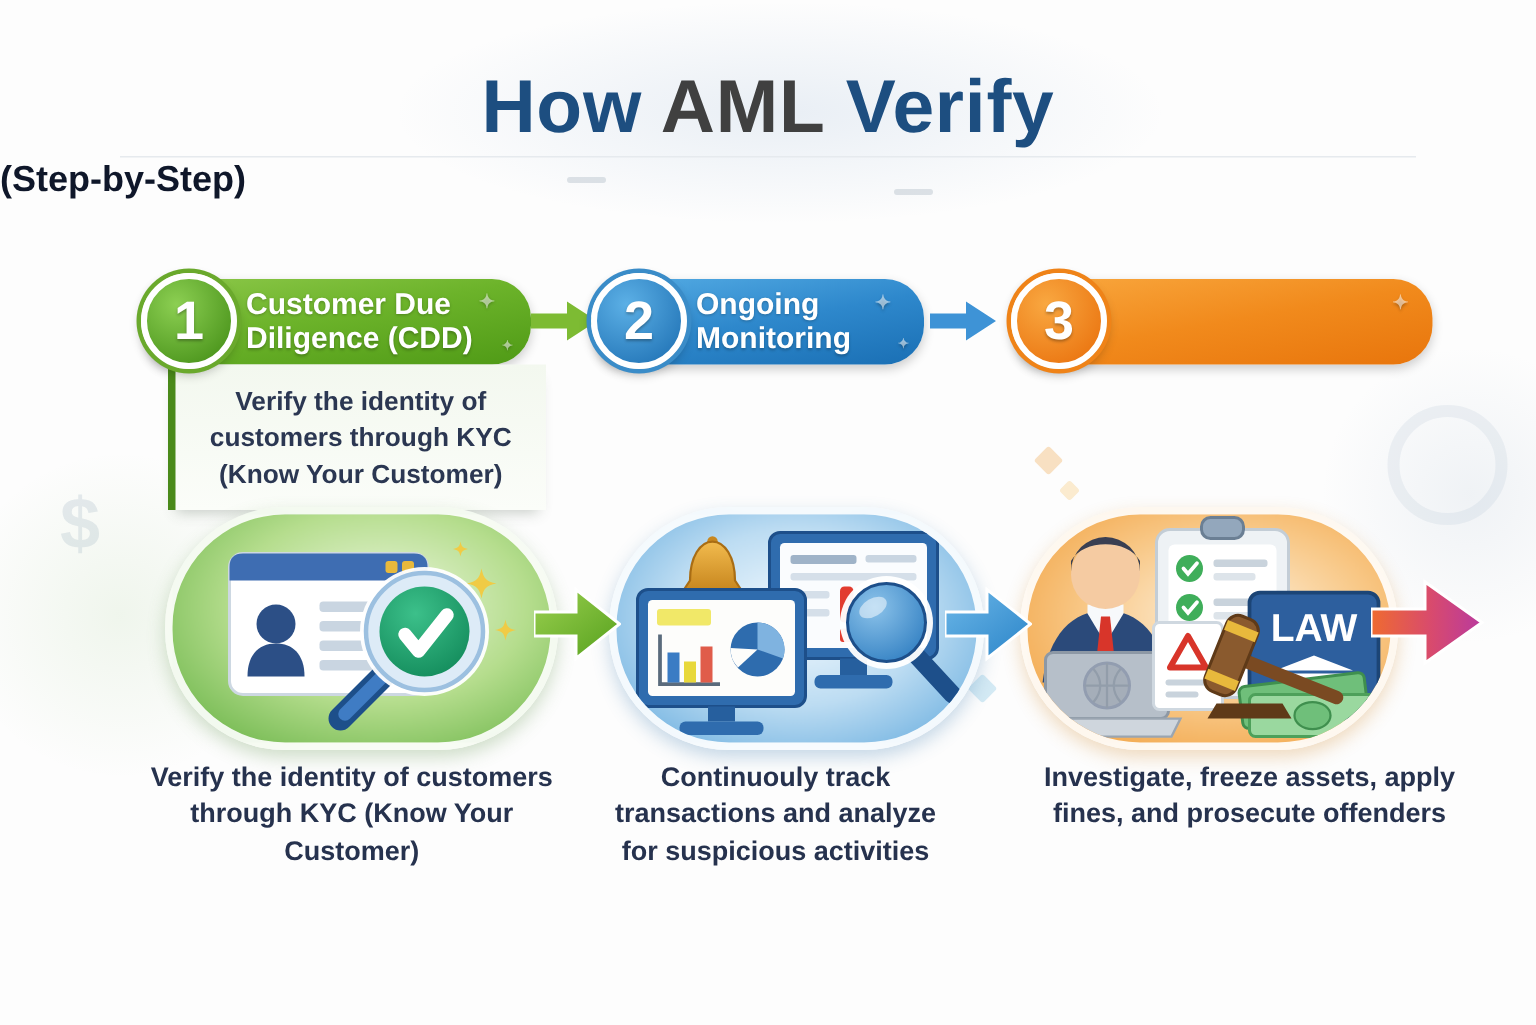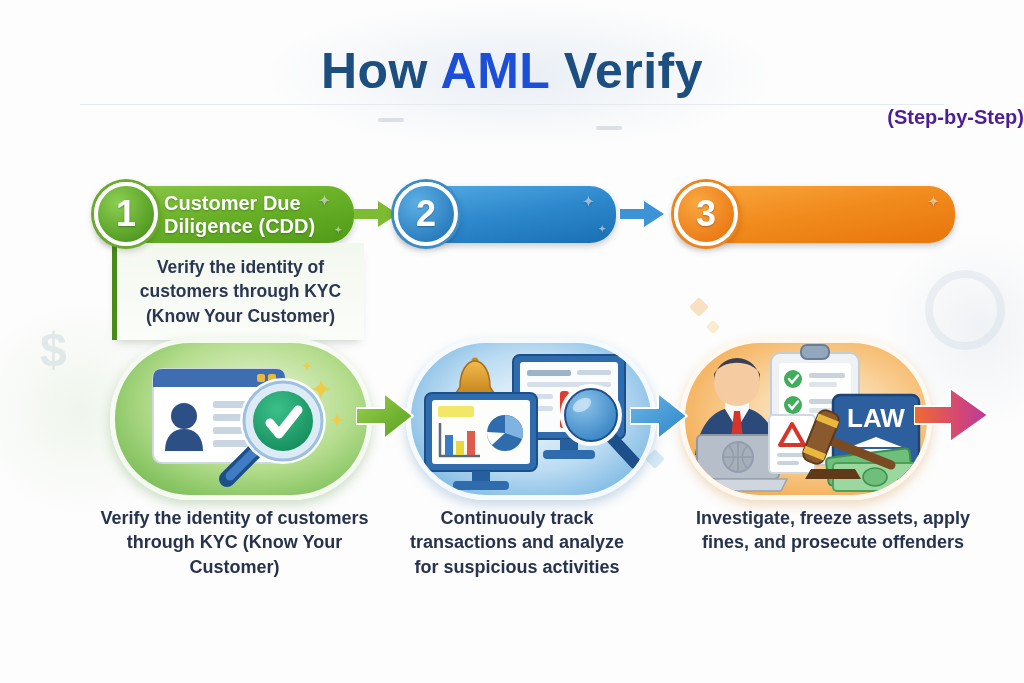--- a/index.html
+++ b/index.html
@@ -22,24 +22,24 @@
   .d1{left:692px;top:300px;background:rgba(240,160,60,0.30);}
   .d2{left:708px;top:322px;background:rgba(245,200,120,0.35);width:10px;height:10px;}
   .d3{left:648px;top:452px;background:rgba(90,180,220,0.25);}
   .sub-dash{height:4px;background:rgba(150,165,180,0.30);border-radius:2px;}
   .sdL{left:378px;top:118px;width:26px;}
   .sdR{left:596px;top:126px;width:26px;}
 
   
   .title{position:absolute;left:0;top:42px;width:100%;text-align:center;
     font-size:50px;font-weight:bold;color:#1d4e80;letter-spacing:0.5px;}
-  .title .hl{color:#1d4ed8;}
+  .title .hl{color:#404040;}
   .title-rule{position:absolute;left:80px;top:104px;width:864px;height:1px;background:#e6eaee;}
-  .subtitle{position:absolute;left:0;top:106px;width:100%;text-align:right;
-    font-size:20px;font-weight:bold;color:#4c1d95;}
+  .subtitle{position:absolute;left:0;top:106px;width:100%;text-align:left;
+    font-size:24px;font-weight:bold;color:#0f172a;}
 
   
   .pill{position:absolute;top:186px;height:57px;border-radius:16px 26px 26px 16px;
     display:flex;align-items:center;padding-left:66px;box-sizing:border-box;
     color:#fff;font-weight:bold;font-size:20px;line-height:1.12;
     text-shadow:0 1px 2px rgba(0,0,0,0.25);box-shadow:0 3px 7px rgba(0,0,0,0.20);}
   .pill .sparkle{position:absolute;color:rgba(255,255,255,0.55);font-size:13px;}
   .pill1{left:98px;width:256px;background:linear-gradient(170deg,#8dc84a 0%,#6cb32a 45%,#4f9a16 100%);}
   .pill2{left:398px;width:218px;background:linear-gradient(170deg,#55ace4 0%,#2e88cc 50%,#1a6fb4 100%);}
   .pill3{left:678px;width:277px;background:linear-gradient(170deg,#f9a83f 0%,#f18a1c 50%,#e8750c 100%);}
@@ -116,20 +116,21 @@
   </div>
   <div class="title-rule"></div>
   <div class="subtitle">(Step-by-Step)</div>
 
   <div class="pill pill1">
     <span>Customer Due Diligence (CDD)</span>
     <span class="sparkle" style="right:24px;top:8px;">✦</span>
     <span class="sparkle" style="right:12px;bottom:8px;font-size:9px;">✦</span>
   </div>
   <div class="pill pill2">
+    <span>Ongoing Monitoring</span>
     <span class="sparkle" style="right:22px;top:9px;">✦</span>
     <span class="sparkle" style="right:10px;bottom:9px;font-size:9px;">✦</span>
   </div>
   <div class="pill pill3">
     <span class="sparkle" style="right:16px;top:9px;">✦</span>
   </div>
   <div class="num num1">1</div>
   <div class="num num2">2</div>
   <div class="num num3">3</div>
 

